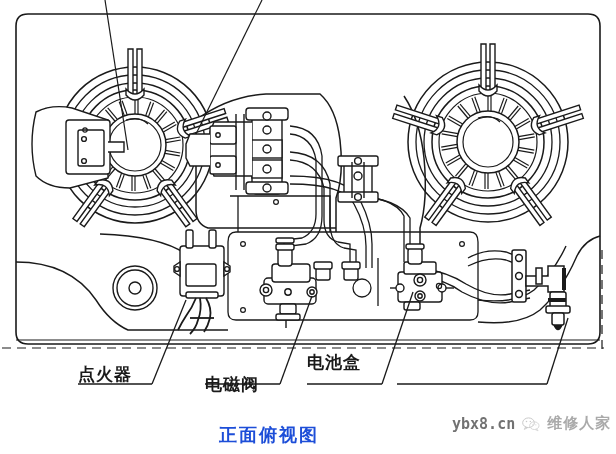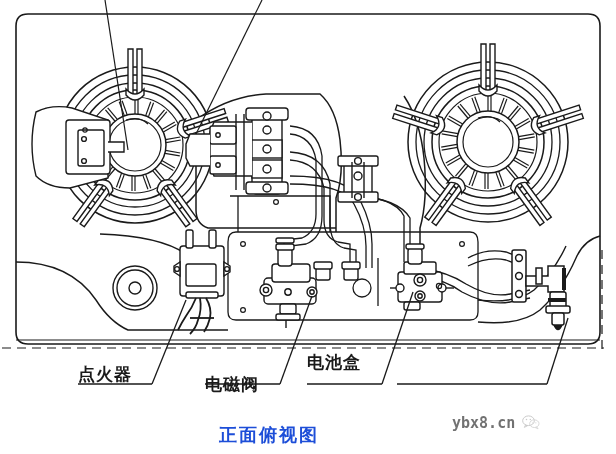--- a/index.html
+++ b/index.html
@@ -48,20 +48,21 @@
     font-family: "DejaVu Sans", "Liberation Sans", sans-serif;
     font-size: 18px;
     font-weight: 700;
     color: #1d4ed8;
     white-space: nowrap;
     letter-spacing: 2px;
   }
   .watermark {
     position: absolute;
     display: flex;
+    align-items: center;
     gap: 6px;
     opacity: 0.72;
   }
   .wm-text {
     font-family: "DejaVu Sans Mono", "Liberation Mono", monospace;
     font-size: 15px;
     font-weight: 700;
     color: #3d3d3d;
     letter-spacing: 0px;
   }
@@ -560,16 +561,17 @@
       <svg class="wm-icon" viewBox="0 0 24 18">
         <ellipse cx="9" cy="7.5" rx="7" ry="5.8" fill="none" stroke="#b5b5b5" stroke-width="1.2"></ellipse>
         <path d="M 5.5 12.5 L 4 15.5 L 7.5 13.6 Z" fill="none" stroke="#b5b5b5" stroke-width="1.1"></path>
         <circle cx="6.6" cy="6" r="0.9" fill="#b5b5b5"></circle>
         <circle cx="11.2" cy="6" r="0.9" fill="#b5b5b5"></circle>
         <ellipse cx="16" cy="11" rx="5.6" ry="4.6" fill="none" stroke="#c4c4c4" stroke-width="1.1"></ellipse>
         <path d="M 19 15 L 20.5 17.2 L 17.6 15.9 Z" fill="none" stroke="#c4c4c4" stroke-width="1"></path>
         <circle cx="14.2" cy="10" r="0.75" fill="#c4c4c4"></circle>
         <circle cx="17.8" cy="10" r="0.75" fill="#c4c4c4"></circle>
       </svg>
+      <span class="wm-brand">维修人家</span>
     </div>
 
   </div>
 </div>
 
 </body></html>

